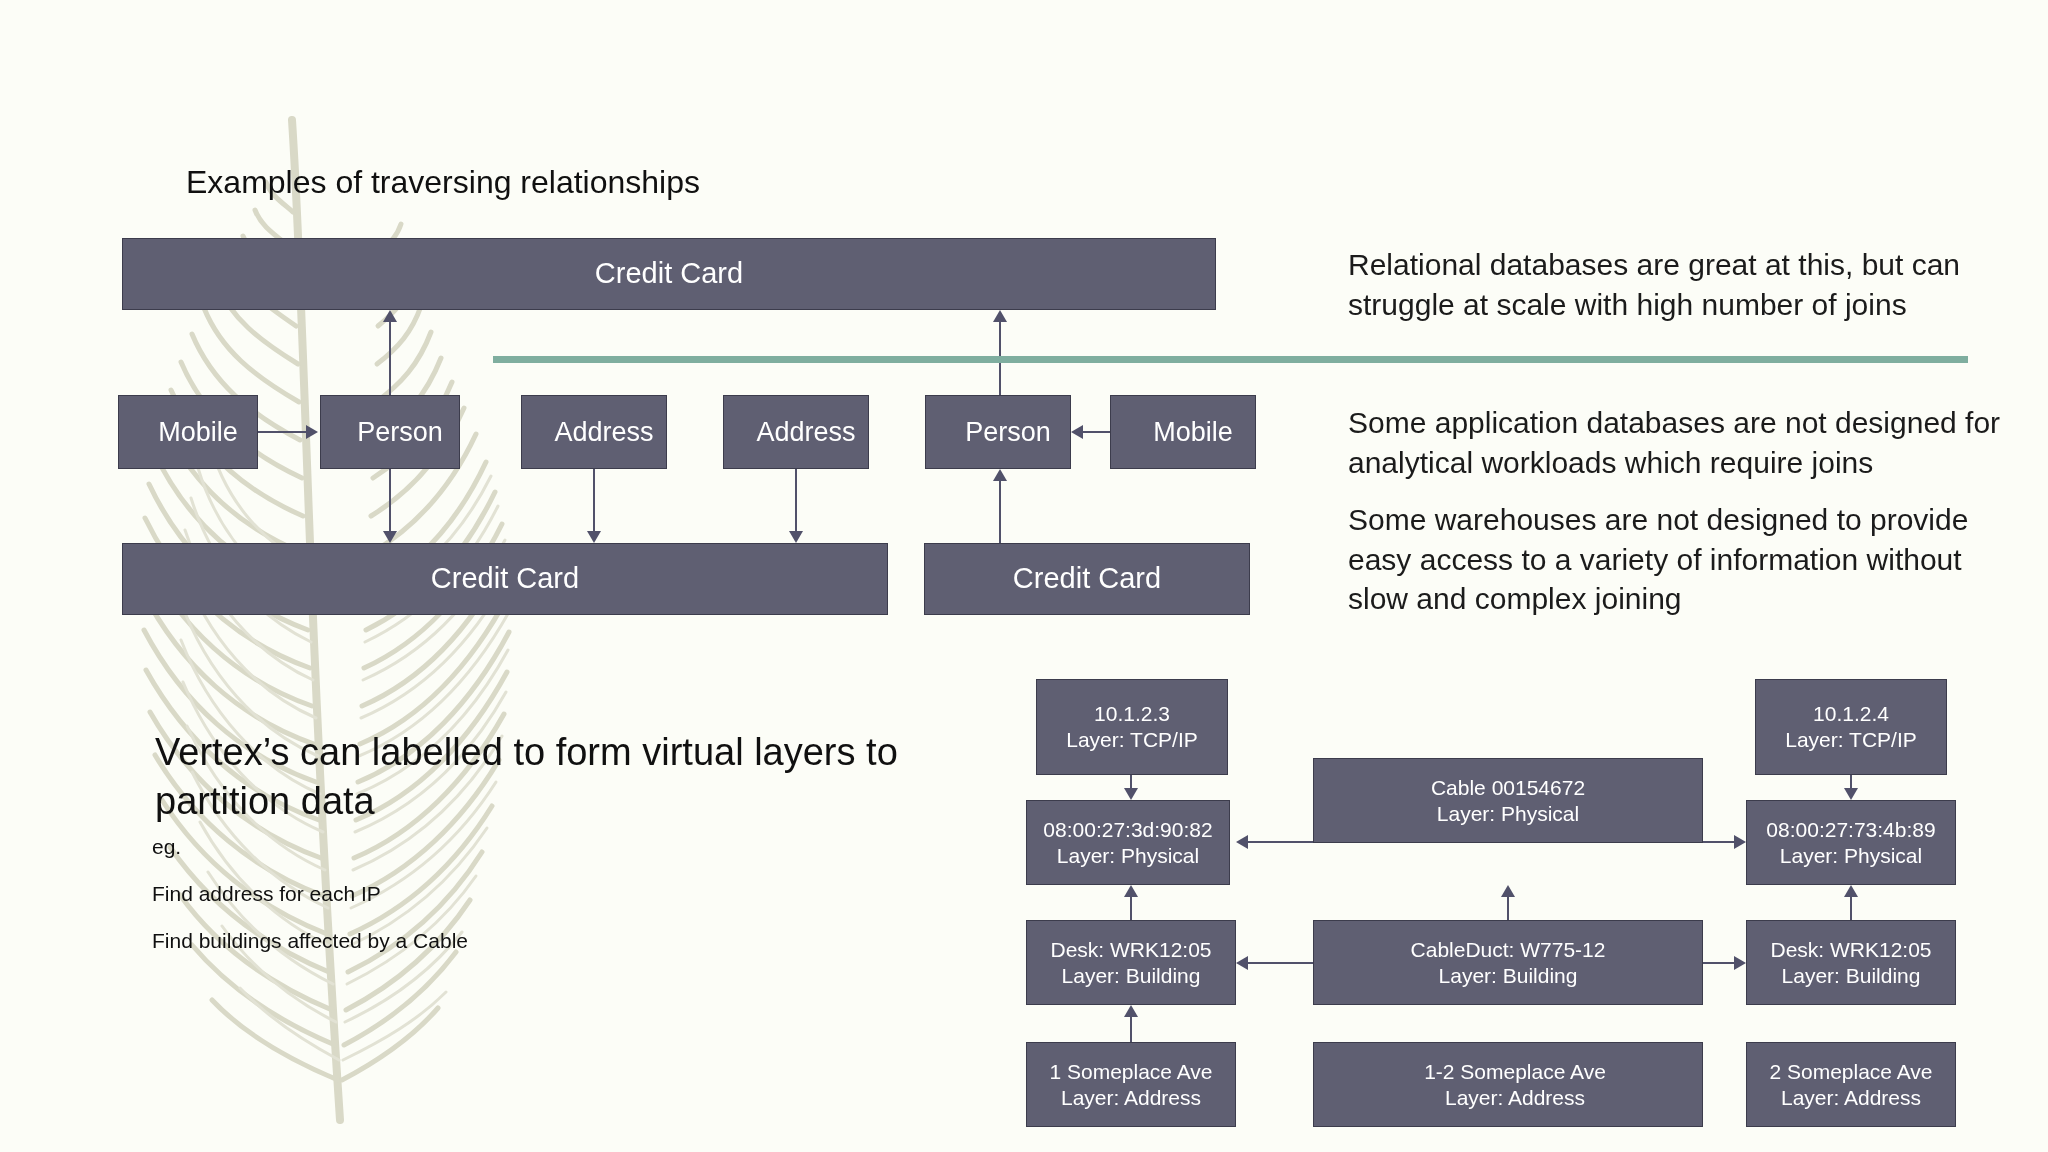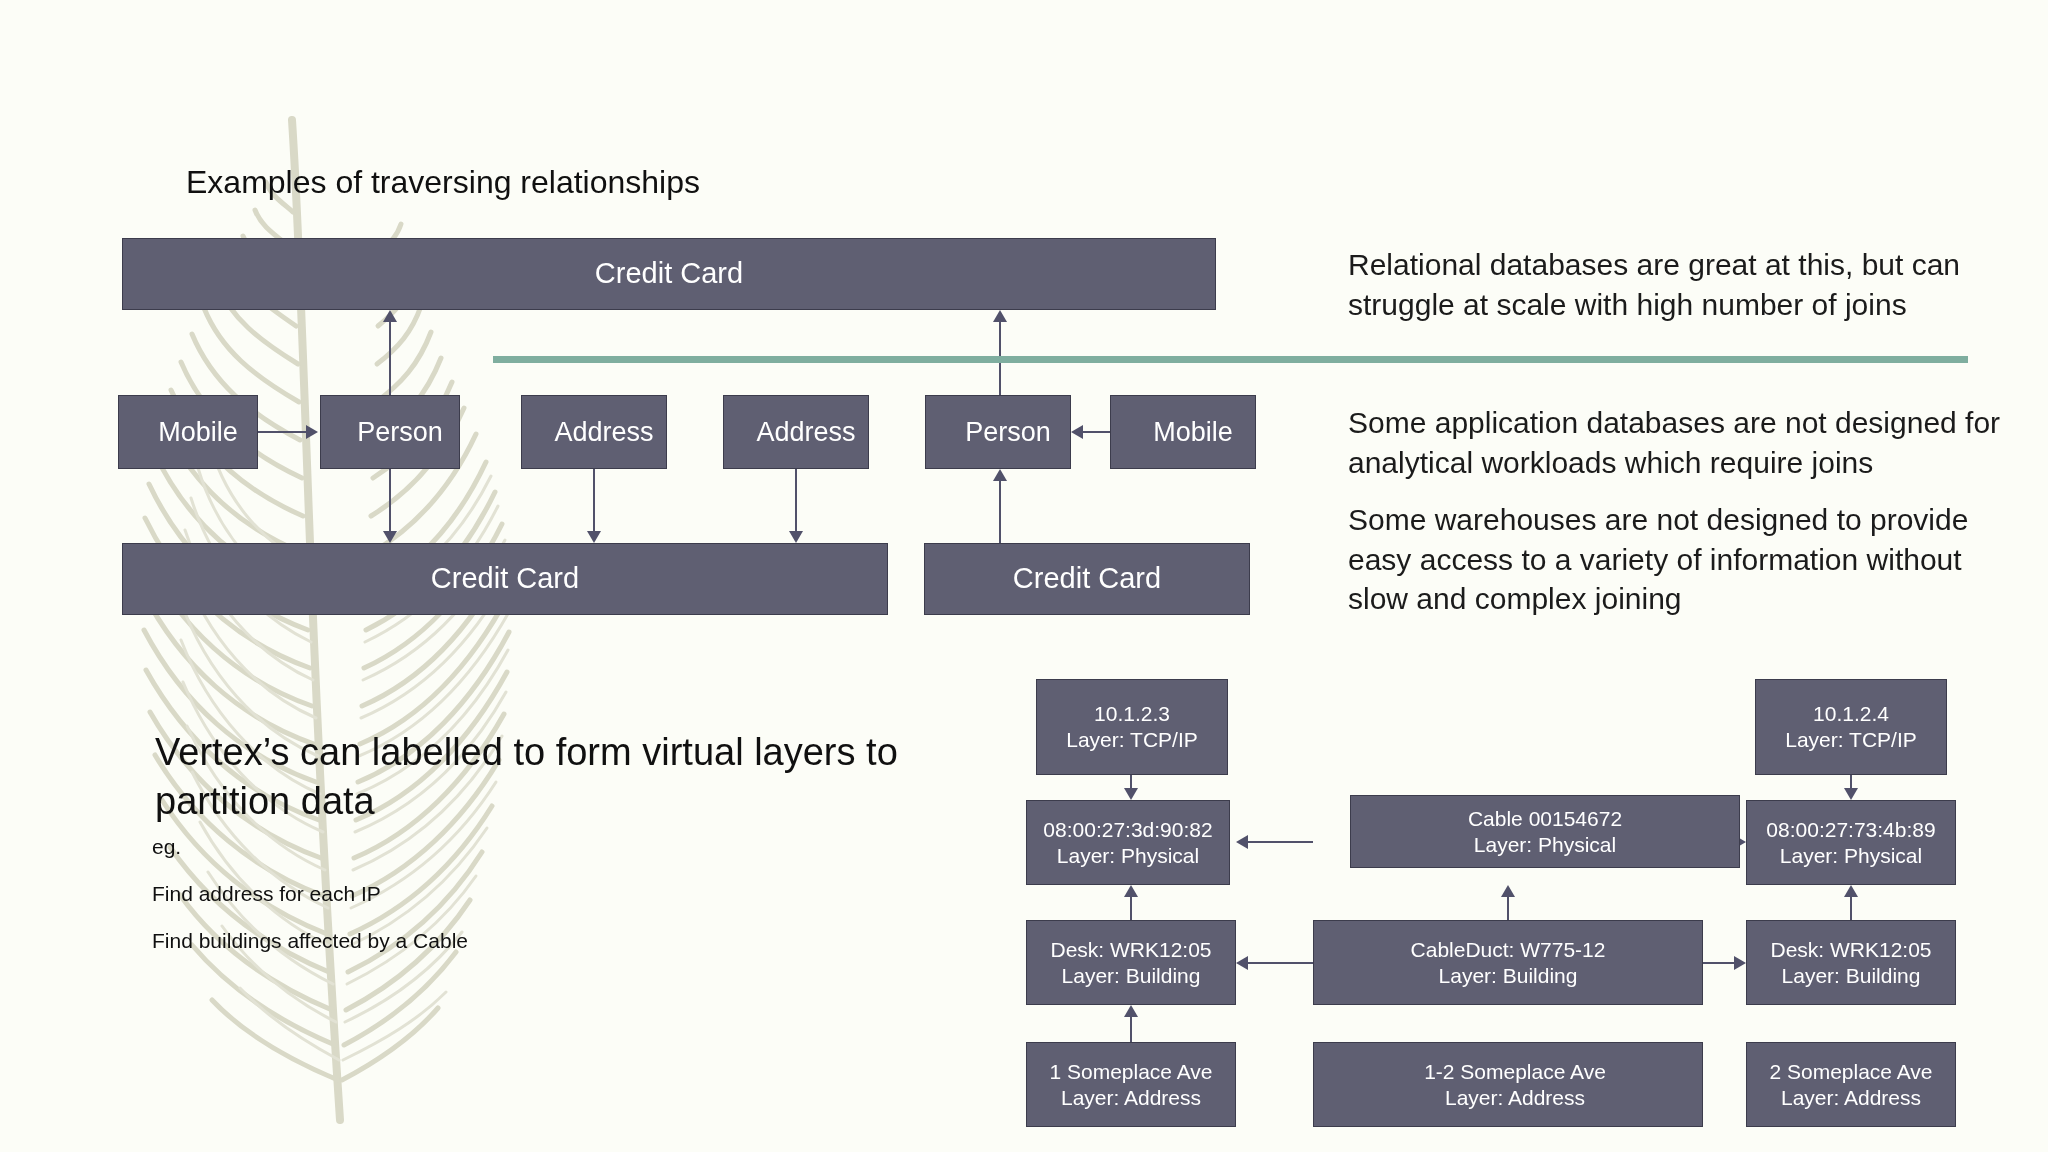--- a/index.html
+++ b/index.html
@@ -324,21 +324,21 @@
   </div>
   <div class="node node-sm" style="left:1755px; top:679px; width:192px; height:96px;">
     <span class="l1">10.1.2.4</span>
     <span class="l2">Layer: TCP/IP</span>
   </div>
 
   <div class="node node-sm" style="left:1026px; top:800px; width:204px; height:85px;">
     <span class="l1">08:00:27:3d:90:82</span>
     <span class="l2">Layer: Physical</span>
   </div>
-  <div class="node node-sm" style="left:1313px; top:795px; width:390px; height:73px;margin-left:37px;">
+  <div class="node node-sm" style="left:1313px; top:758px; width:390px; height:85px;">
     <span class="l1">Cable 00154672</span>
     <span class="l2">Layer: Physical</span>
   </div>
   <div class="node node-sm" style="left:1746px; top:800px; width:210px; height:85px;">
     <span class="l1">08:00:27:73:4b:89</span>
     <span class="l2">Layer: Physical</span>
   </div>
 
   <div class="node node-sm" style="left:1026px; top:920px; width:210px; height:85px;">
     <span class="l1">Desk: WRK12:05</span>

